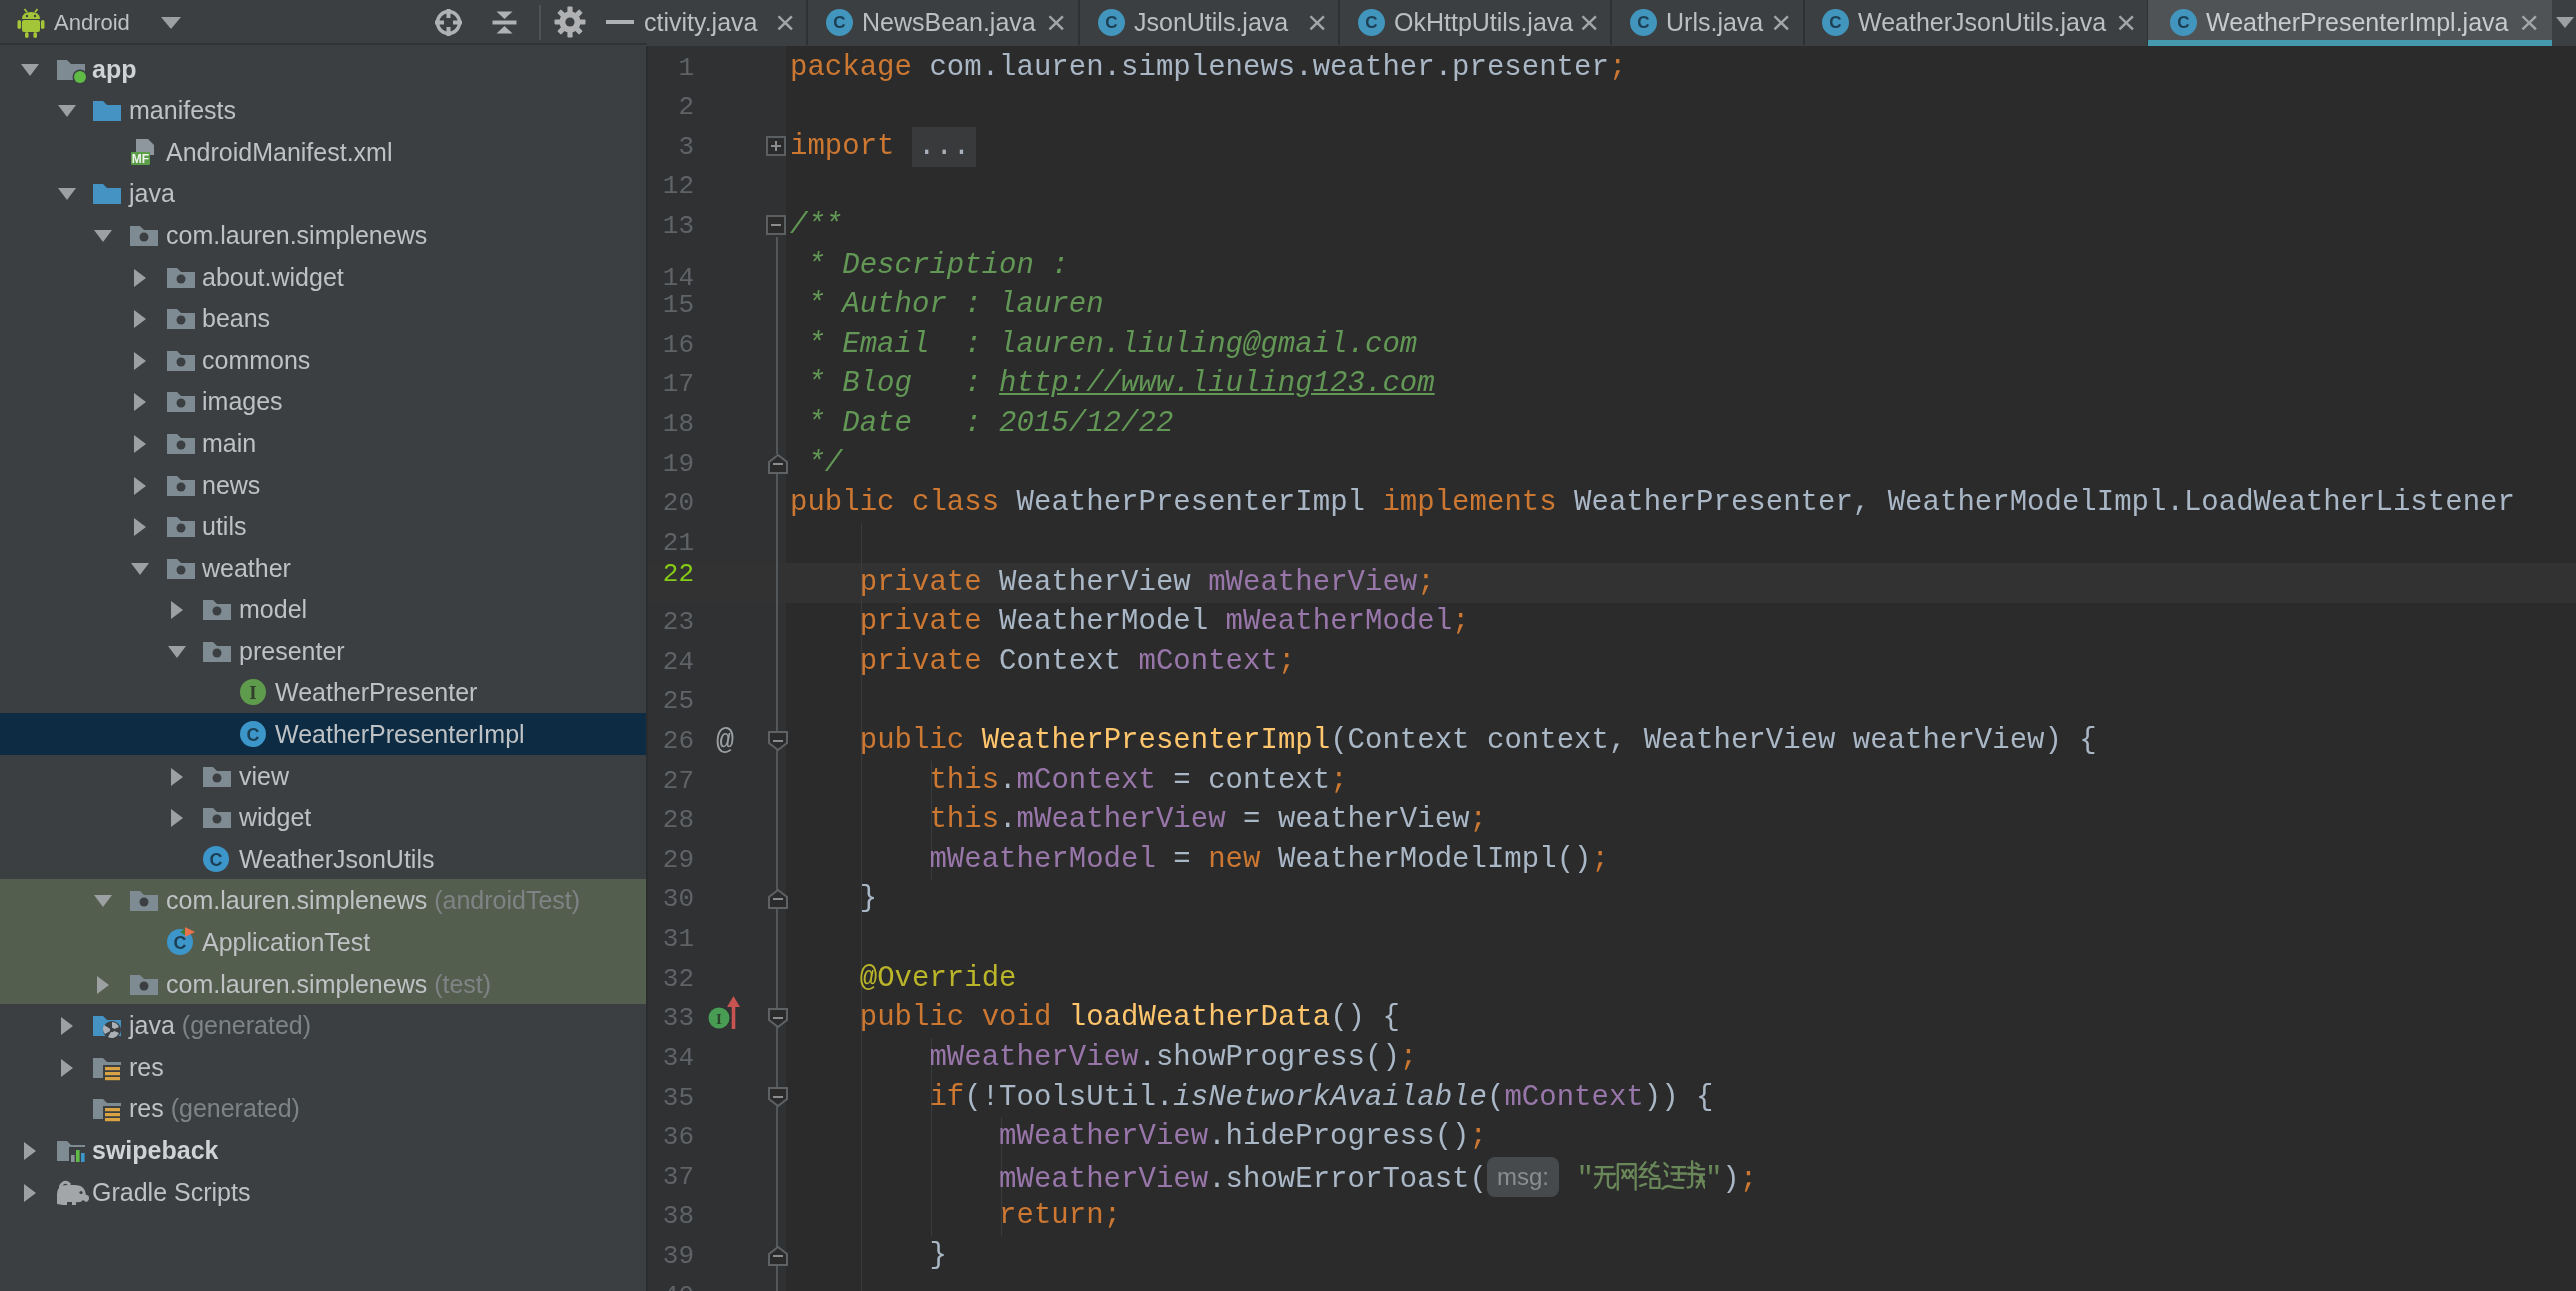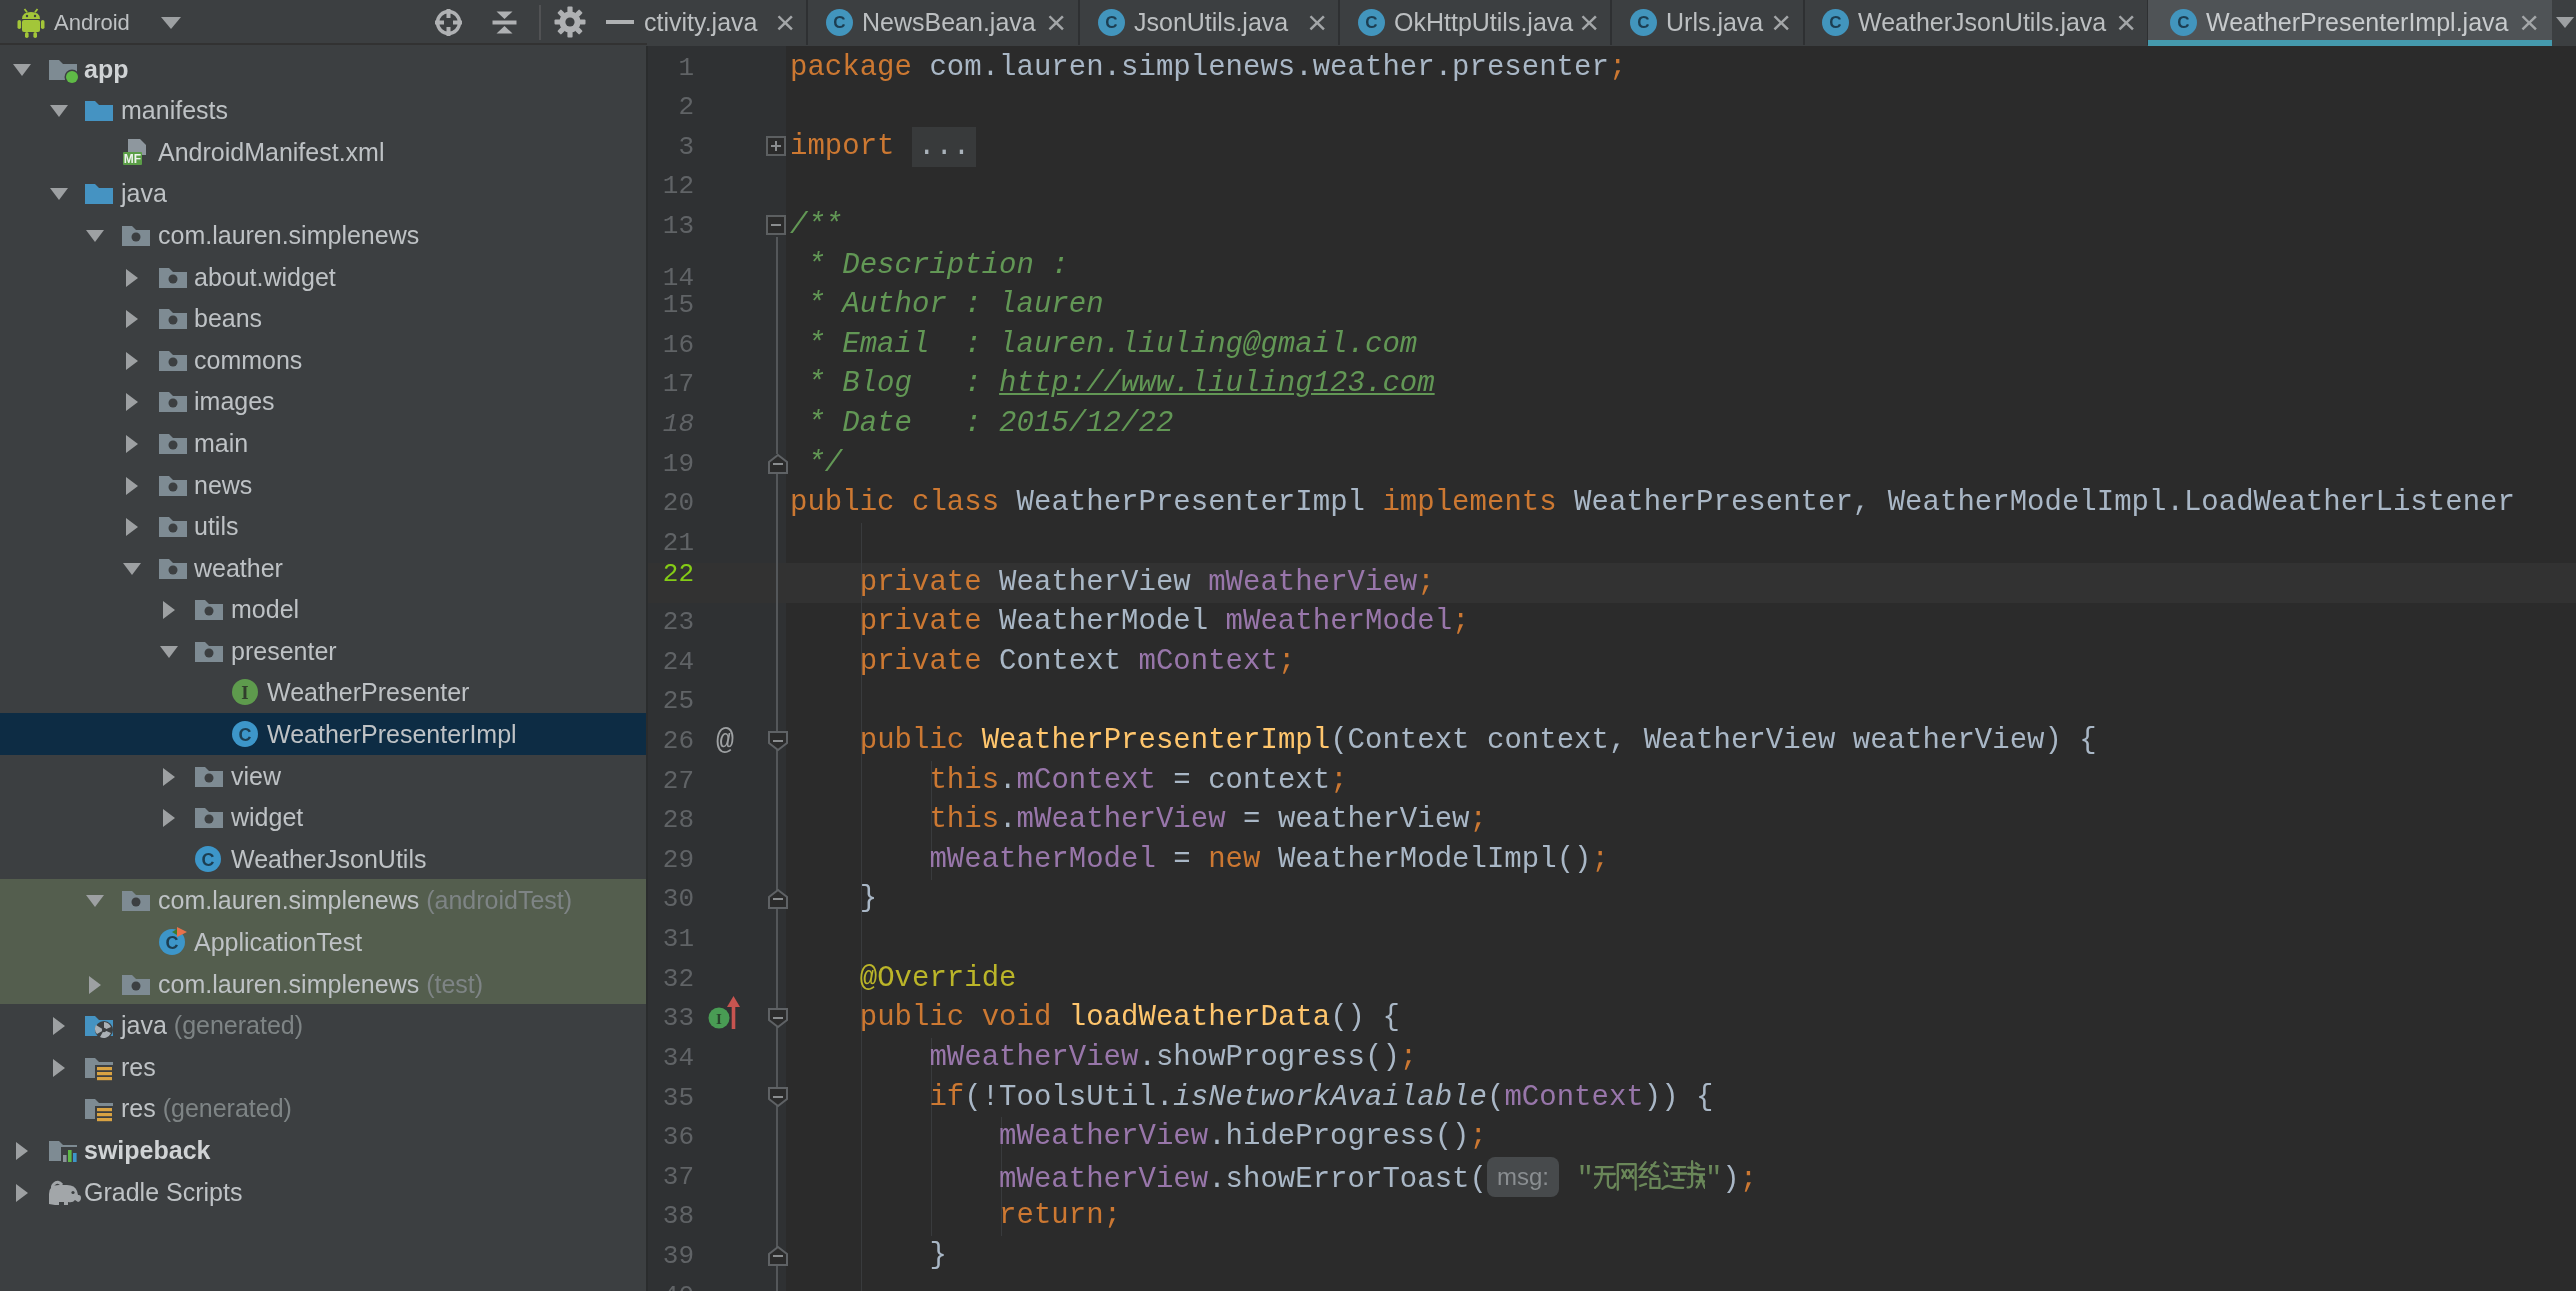--- a/index.html
+++ b/index.html
@@ -2,21 +2,21 @@
 <html><head><meta charset="utf-8"><style>
 html,body{margin:0;padding:0;width:2576px;height:1291px;overflow:hidden;background:#2b2b2b;
  font-family:"Liberation Sans",sans-serif;}
 *{box-sizing:border-box}
 .abs{position:absolute}
 #panel{position:absolute;left:0;top:0;width:647px;height:1291px;background:#3c3f41}
 #ptoolbar{position:absolute;left:0;top:0;width:647px;height:45px;background:#3c3f41;border-bottom:2px solid #323232}
 #tabbar{position:absolute;left:647px;top:0;width:1929px;height:46px;background:#3c3f41}
 #editor{position:absolute;left:647px;top:46px;width:1929px;height:1246px;background:#2b2b2b}
 #gutter{position:absolute;left:648px;top:46px;width:138px;height:1246px;background:#2f3133}
-.trow{position:absolute;left:8px;width:647px;height:42px;line-height:42px;white-space:nowrap}
+.trow{position:absolute;left:16px;width:647px;height:42px;line-height:42px;white-space:nowrap}
 .tlabel{position:absolute;top:0;font-size:25px;color:#bec2c5}
 .tsuf{color:#7e8485}
 .bold{font-weight:bold;color:#d0d3d5}
 .arrow-d{position:absolute;top:16px;width:0;height:0;border-left:9px solid transparent;border-right:9px solid transparent;border-top:12px solid #9da0a2}
 .arrow-r{position:absolute;top:13px;width:0;height:0;border-top:9px solid transparent;border-bottom:9px solid transparent;border-left:12px solid #9da0a2}
 .cline{position:absolute;left:790px;font-family:"Liberation Mono",monospace;font-size:29px;letter-spacing:0.02px;line-height:40px;height:40px;white-space:pre;color:#a9b7c6}
 .num{position:absolute;left:648px;width:46px;text-align:right;font-family:"Liberation Mono",monospace;font-size:26px;line-height:40px;height:40px;color:#606366}
 .kw{color:#cc7832}.fld{color:#9876aa}.mtd{color:#ffc66d}
 .ann{color:#bbb529}.cmt{color:#629755;font-style:italic}.str{color:#6a8759}
 .tab{position:absolute;top:0;height:45px;display:flex;align-items:center}
@@ -361,21 +361,21 @@
 <div class="abs" style="left:1001px;top:1117px;width:1px;height:119px;background:#393b3d"></div>
 <div class="num" style="top:48px;">1</div>
 <div class="num" style="top:87px;">2</div>
 <div class="num" style="top:127px;">3</div>
 <div class="num" style="top:166px;">12</div>
 <div class="num" style="top:206px;">13</div>
 <div class="num" style="top:246px;margin-top:12px;">14</div>
 <div class="num" style="top:285px;">15</div>
 <div class="num" style="top:325px;">16</div>
 <div class="num" style="top:364px;">17</div>
-<div class="num" style="top:404px;font-style:italic;">18</div>
+<div class="num" style="top:404px;">18</div>
 <div class="num" style="top:444px;">19</div>
 <div class="num" style="top:483px;">20</div>
 <div class="num" style="top:523px;">21</div>
 <div class="num" style="top:554px;color:#84cc16">22</div>
 <div class="num" style="top:602px;">23</div>
 <div class="num" style="top:642px;">24</div>
 <div class="num" style="top:681px;">25</div>
 <div class="num" style="top:721px;">26</div>
 <div class="num" style="top:761px;">27</div>
 <div class="num" style="top:800px;">28</div>

